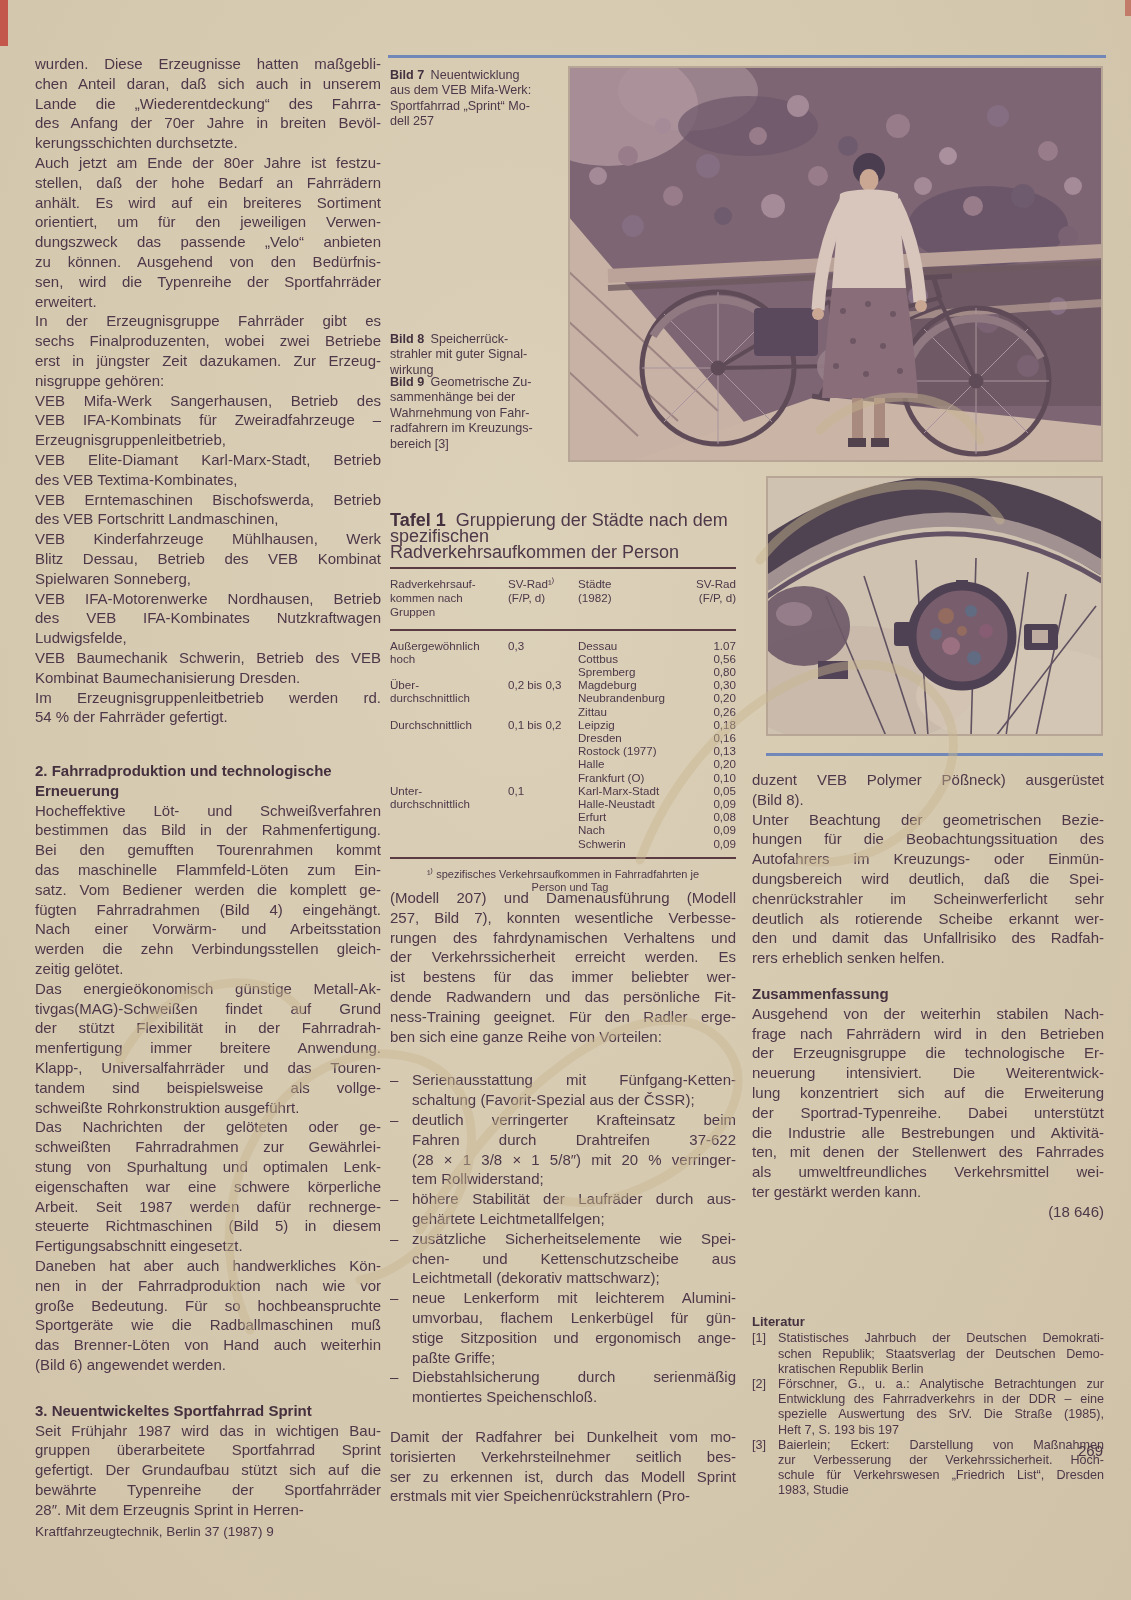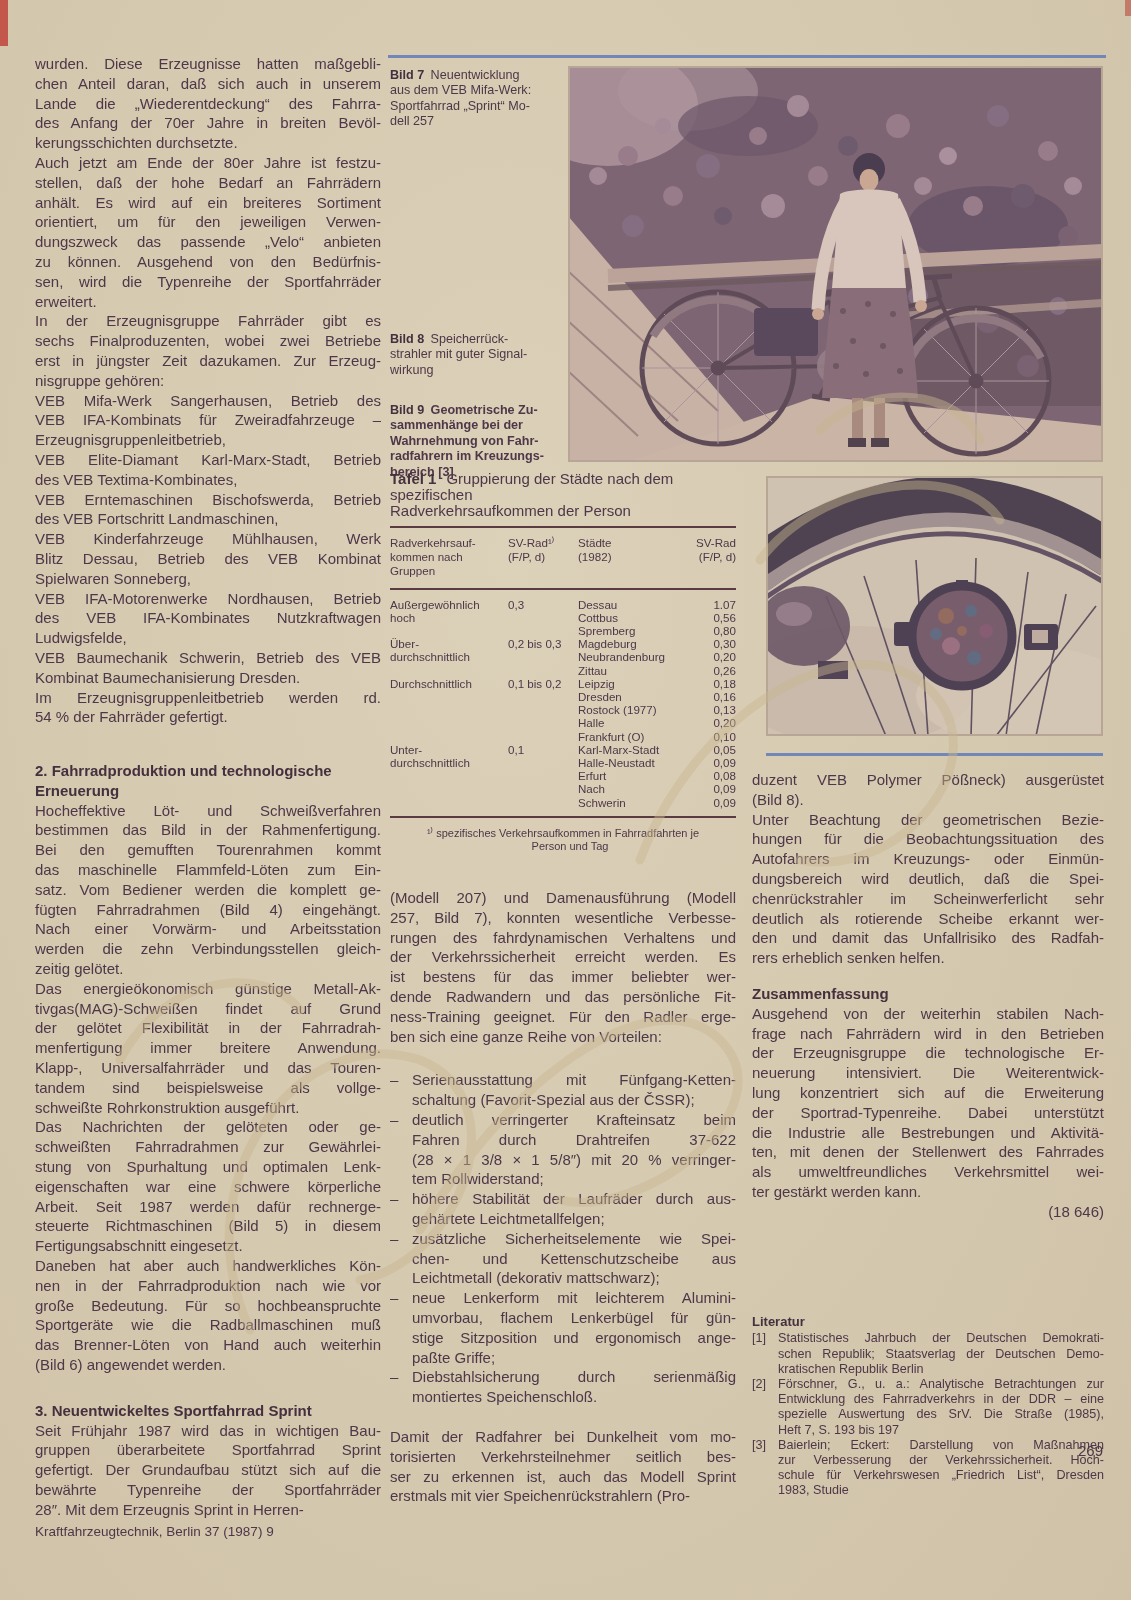--- a/index.html
+++ b/index.html
@@ -23,24 +23,24 @@
   .blk.hs .line{font-weight:bold;color:#44303e;font-size:13px;text-align-last:left;}
   .bitem{display:flex;}
   .dash{width:22px;flex:none;}
   .btext{flex:1;min-width:0;}
   .refitem{display:flex;font-size:12.6px;line-height:15.2px;}
   .refmark{width:26px;flex:none;}
   .reftext{flex:1;min-width:0;}
 
   .caption{position:absolute;left:390px;width:174px;font-size:12.6px;line-height:15.4px;}
   .caption b{color:#44303e;}
-  #cap7{top:68px;} #cap8{top:332px;} #cap9{top:403px;font-weight:bold;}
+  #cap7{top:68px;} #cap8{top:332px;} #cap9{top:375px;}
 
   #tafel{position:absolute;left:390px;top:471px;width:346px;font-size:11.6px;line-height:13.2px;}
-  .t-title{font-size:15px;line-height:16.2px;}
+  .t-title{font-size:18px;line-height:16.2px;margin-top:41px;}
   .t-title b{color:#44303e;padding-right:10px;}
   .t-rule{border-top:2px solid #5a3b41;}
   .r1{margin-top:6px;} .r2{margin-top:10px;} .r3{margin-top:7px;}
   .t-head{display:grid;grid-template-columns:118px 70px 112px 46px;margin-top:8px;line-height:14px;}
   .t-head .c4{text-align:right;}
   .t-body{margin-top:8px;}
   .t-row{display:grid;grid-template-columns:118px 70px 112px 46px;}
   .t-row .c4{text-align:right;}
   .t-fn{margin-top:9px;font-size:11px;line-height:13.5px;text-align:center;}
   .t-fn .fn2{padding-left:14px;}
@@ -418,21 +418,21 @@
         <div class="line">das maschinelle Flammfeld-Löten zum Ein-</div>
         <div class="line">satz. Vom Bediener werden die komplett ge-</div>
         <div class="line">fügten Fahrradrahmen (Bild 4) eingehängt.</div>
         <div class="line">Nach einer Vorwärm- und Arbeitsstation</div>
         <div class="line">werden die zehn Verbindungsstellen gleich-</div>
         <div class="line pl">zeitig gelötet.</div>
       </div>
       <div class="blk p">
         <div class="line">Das energieökonomisch günstige Metall-Ak-</div>
         <div class="line">tivgas(MAG)-Schweißen findet auf Grund</div>
-        <div class="line">der gelötet Flexibilität in der Fahrradrah-</div>
+        <div class="line">der stützt Flexibilität in der Fahrradrah-</div>
         <div class="line">menfertigung immer breitere Anwendung.</div>
         <div class="line">Klapp-, Universalfahrräder und das Touren-</div>
         <div class="line">tandem sind beispielsweise als vollge-</div>
         <div class="line pl">schweißte Rohrkonstruktion ausgeführt.</div>
       </div>
       <div class="blk p">
         <div class="line">Das Nachrichten der gelöteten oder ge-</div>
         <div class="line">schweißten Fahrradrahmen zur Gewährlei-</div>
         <div class="line">stung von Spurhaltung und optimalen Lenk-</div>
         <div class="line">eigenschaften war eine schwere körperliche</div>
@@ -515,21 +515,21 @@
           <span class="dash">–</span>
           <div class="btext">
             <div class="line">Diebstahlsicherung durch serienmäßig</div>
             <div class="line pl">montiertes Speichenschloß.</div>
           </div>
         </div>
       </div>
       <div class="blk p" style="margin-top: 20px;">
         <div class="line">Damit der Radfahrer bei Dunkelheit vom mo-</div>
         <div class="line">torisierten Verkehrsteilnehmer seitlich bes-</div>
-        <div class="line">ser zu erkennen ist, auch das Modell Sprint</div>
+        <div class="line">ser zu erkennen ist, durch das Modell Sprint</div>
         <div class="line pl">erstmals mit vier Speichenrückstrahlern (Pro-</div>
       </div>
     </div>
   <div id="col-right" class="col">
       <div class="blk p">
         <div class="line">duzent VEB Polymer Pößneck) ausgerüstet</div>
         <div class="line pl">(Bild 8).</div>
       </div>
       <div class="blk p">
         <div class="line">Unter Beachtung der geometrischen Bezie-</div>

